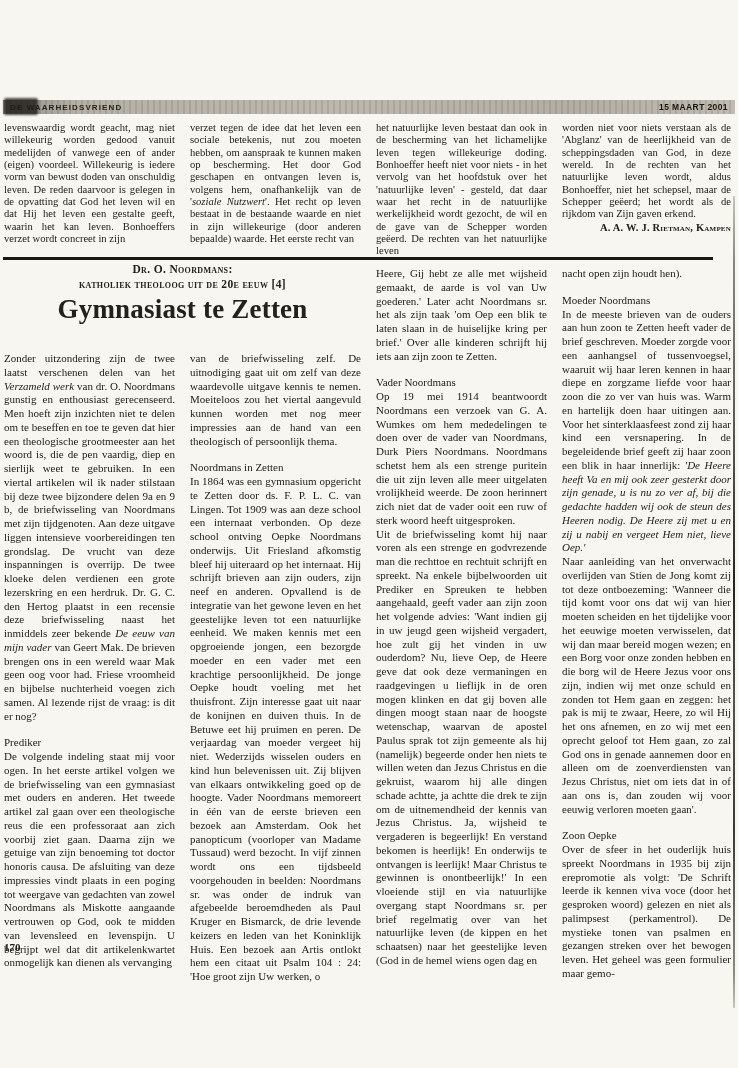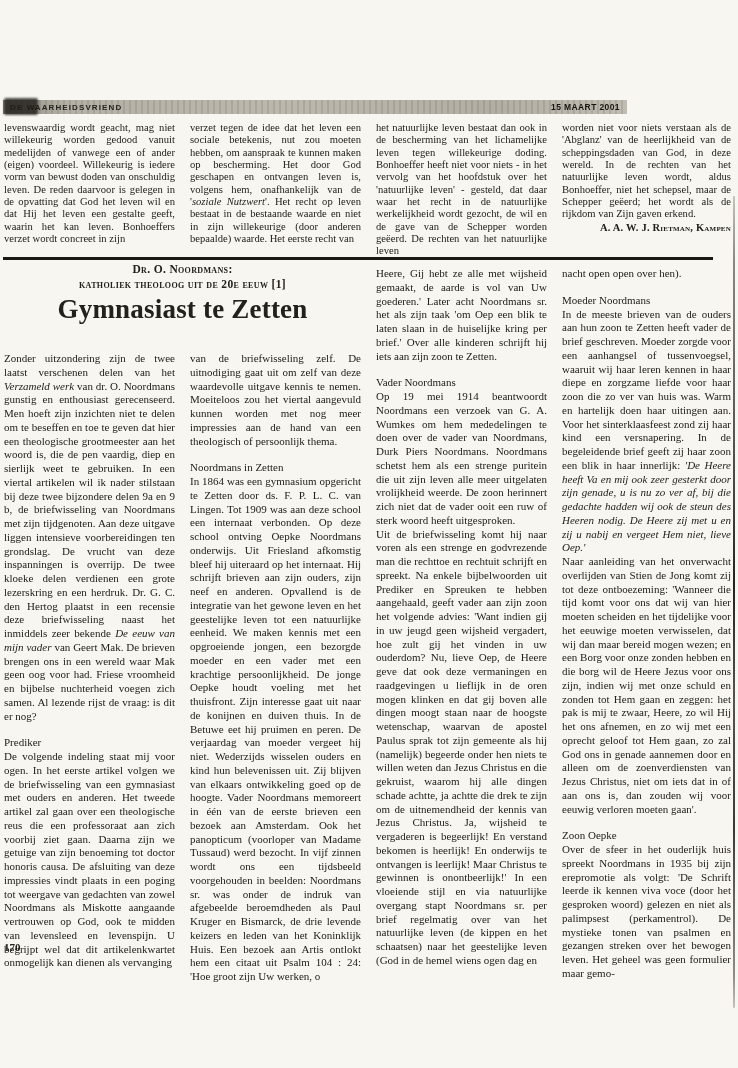--- a/index.html
+++ b/index.html
@@ -6,21 +6,21 @@
   body{
     width:738px;height:1068px;position:relative;overflow:hidden;
     background:#f7f6f1;
     font-family:"Liberation Serif","DejaVu Serif",serif;
     color:#23211c;
   }
   .scan-page{position:absolute;inset:0;}
 
   
   .header-bar{
-    position:absolute;left:3px;top:100px;width:624px;height:14px;
+    position:absolute;left:3px;top:100px;width:732px;height:14px;
     background:
       repeating-linear-gradient(90deg, rgba(70,66,58,.14) 0 2px, rgba(0,0,0,0) 2px 6px),
       linear-gradient(90deg,#908c83 0%,#b4b0a6 10%,#bcb8ae 45%,#b2aea4 78%,#c0bcb2 100%);
     display:flex;align-items:center;justify-content:space-between;
     padding:0 7px;box-sizing:border-box;
   }
   .masthead{
     font-family:"Liberation Sans","DejaVu Sans",sans-serif;
     font-weight:bold;font-size:8px;letter-spacing:1.1px;color:#26241f;
     position:relative;white-space:nowrap;
@@ -88,42 +88,42 @@
       <div class="byline">A. A. W. J. Rietman, Kampen</div>
     </div>
   <div class="col top-col c3">
       <p><span>het natuurlijke leven bestaat dan ook in de bescherming van het lichamelijke leven tegen willekeurige doding. Bonhoeffer heeft niet voor niets - in het vervolg van het hoofdstuk over het 'natuurlijke leven' - gesteld, dat daar waar het recht in de natuurlijke werkelijkheid wordt gezocht, de wil en de gave van de Schepper worden geëerd. De rechten van het natuurlijke leven</span></p>
     </div>
 
   <div class="section-rule"></div>
 
   <div class="heading-block">
     <div class="kicker">Dr. O. Noordmans:</div>
-    <div class="kicker">katholiek theoloog uit de 20e eeuw [1]</div>
+    <div class="kicker">katholiek theoloog uit de 20e eeuw [4]</div>
     <div class="article-title">Gymnasiast te Zetten</div>
   </div>
 
   <div class="col main-col m12 c1">
       <p><span>Zonder uitzondering zijn de twee laatst verschenen delen van het </span><i>Verzameld werk</i><span> van dr. O. Noordmans gunstig en enthousiast gerecenseerd. Men hoeft zijn inzichten niet te delen om te beseffen en toe te geven dat hier een theologische grootmeester aan het woord is, die de pen vaardig, diep en sierlijk weet te gebruiken. In een viertal artikelen wil ik nader stilstaan bij deze twee bijzondere delen 9a en 9 b, de briefwisseling van Noordmans met zijn tijdgenoten. Aan deze uitgave liggen intensieve voorbereidingen ten grondslag. De vrucht van deze inspanningen is overrijp. De twee kloeke delen verdienen een grote lezerskring en een herdruk. Dr. G. C. den Hertog plaatst in een recensie deze briefwisseling naast het inmiddels zeer bekende </span><i>De eeuw van mijn vader</i><span> van Geert Mak. De brieven brengen ons in een wereld waar Mak geen oog voor had. Friese vroomheid en bijbelse nuchterheid voegen zich samen. Al lezende rijst de vraag: is dit er nog?</span></p>
       <div class="subhead">Prediker</div>
       <p><span>De volgende indeling staat mij voor ogen. In het eerste artikel volgen we de briefwisseling van een gymnasiast met ouders en anderen. Het tweede artikel zal gaan over een theologische reus die een professoraat aan zich voorbij ziet gaan. Daarna zijn we getuige van zijn benoeming tot doctor honoris causa. De afsluiting van deze impressies vindt plaats in een poging tot weergave van gedachten van zowel Noordmans als Miskotte aangaande vertrouwen op God, ook te midden van levensleed en levenspijn. U begrijpt wel dat dit artikelenkwartet onmogelijk kan dienen als vervanging</span></p>
     </div>
   <div class="col main-col m12 c2">
       <p><span>van de briefwisseling zelf. De uitnodiging gaat uit om zelf van deze waardevolle uitgave kennis te nemen. Moeiteloos zou het viertal aangevuld kunnen worden met nog meer impressies aan de hand van een theologisch of persoonlijk thema.</span></p>
       <div class="subhead">Noordmans in Zetten</div>
       <p><span>In 1864 was een gymnasium opgericht te Zetten door ds. F. P. L. C. van Lingen. Tot 1909 was aan deze school een internaat verbonden. Op deze school ontving Oepke Noordmans onderwijs. Uit Friesland afkomstig bleef hij uiteraard op het internaat. Hij schrijft brieven aan zijn ouders, zijn neef en anderen. Opvallend is de integratie van het gewone leven en het geestelijke leven tot een natuurlijke eenheid. We maken kennis met een opgroeiende jongen, een bezorgde moeder en een vader met een krachtige persoonlijkheid. De jonge Oepke houdt voeling met het thuisfront. Zijn interesse gaat uit naar de konijnen en duiven thuis. In de Betuwe eet hij pruimen en peren. De verjaardag van moeder vergeet hij niet. Wederzijds wisselen ouders en kind hun belevenissen uit. Zij blijven van elkaars ontwikkeling goed op de hoogte. Vader Noordmans memoreert in één van de eerste brieven een bezoek aan Amsterdam. Ook het panopticum (voorloper van Madame Tussaud) werd bezocht. In vijf zinnen wordt ons een tijdsbeeld voorgehouden in beelden: Noordmans sr. was onder de indruk van afgebeelde beroemdheden als Paul Kruger en Bismarck, de drie levende keizers en leden van het Koninklijk Huis. Een bezoek aan Artis ontlokt hem een citaat uit Psalm 104 : 24: 'Hoe groot zijn Uw werken, o</span></p>
     </div>
   <div class="col main-col m34 c3">
       <p><span>Heere, Gij hebt ze alle met wijsheid gemaakt, de aarde is vol van Uw goederen.' Later acht Noordmans sr. het als zijn taak 'om Oep een blik te laten slaan in de huiselijke kring per brief.' Over alle kinderen schrijft hij iets aan zijn zoon te Zetten.</span></p>
       <div class="subhead">Vader Noordmans</div>
       <p><span>Op 19 mei 1914 beantwoordt Noordmans een verzoek van G. A. Wumkes om hem mededelingen te doen over de vader van Noordmans, Durk Piers Noordmans. Noordmans schetst hem als een strenge puritein die uit zijn leven alle meer uitgelaten vrolijkheid weerde. De zoon herinnert zich niet dat de vader ooit een ruw of sterk woord heeft uitgesproken.</span></p>
       <p><span>Uit de briefwisseling komt hij naar voren als een strenge en godvrezende man die rechttoe en rechtuit schrijft en spreekt. Na enkele bijbelwoorden uit Prediker en Spreuken te hebben aangehaald, geeft vader aan zijn zoon het volgende advies: 'Want indien gij in uw jeugd geen wijsheid vergadert, hoe zult gij het vinden in uw ouderdom? Nu, lieve Oep, de Heere geve dat ook deze vermaningen en raadgevingen u lieflijk in de oren mogen klinken en dat gij boven alle dingen moogt staan naar de hoogste wetenschap, waarvan de apostel Paulus sprak tot zijn gemeente als hij (namelijk) begeerde onder hen niets te willen weten dan Jezus Christus en die gekruist, waarom hij alle dingen schade achtte, ja achtte die drek te zijn om de uitnemendheid der kennis van Jezus Christus. Ja, wijsheid te vergaderen is begeerlijk! En verstand bekomen is heerlijk! En onderwijs te ontvangen is leerlijk! Maar Christus te gewinnen is onontbeerlijk!' In een vloeiende stijl en via natuurlijke overgang stapt Noordmans sr. per brief regelmatig over van het natuurlijke leven (de kippen en het schaatsen) naar het geestelijke leven (God in de hemel wiens ogen dag en</span></p>
     </div>
   <div class="col main-col m34 c4">
-      <p><span>nacht open open over hen).</span></p>
+      <p><span>nacht open zijn houdt hen).</span></p>
       <div class="subhead">Moeder Noordmans</div>
       <p><span>In de meeste brieven van de ouders aan hun zoon te Zetten heeft vader de brief geschreven. Moeder zorgde voor een aanhangsel of tussenvoegsel, waaruit wij haar leren kennen in haar diepe en zorgzame liefde voor haar zoon die zo ver van huis was. Warm en hartelijk doen haar uitingen aan. Voor het sinterklaasfeest zond zij haar kind een versnapering. In de begeleidende brief geeft zij haar zoon een blik in haar innerlijk: </span><i>'De Heere heeft Va en mij ook zeer gesterkt door zijn genade, u is nu zo ver af, bij die gedachte hadden wij ook de steun des Heeren nodig. De Heere zij met u en zij u nabij en vergeet Hem niet, lieve Oep.'</i></p>
       <p><span>Naar aanleiding van het onverwacht overlijden van Stien de Jong komt zij tot deze ontboezeming: 'Wanneer die tijd komt voor ons dat wij van hier moeten scheiden en het tijdelijke voor het eeuwige moeten verwisselen, dat wij dan maar bereid mogen wezen; en een Borg voor onze zonden hebben en die borg wil de Heere Jezus voor ons zijn, indien wij met onze schuld en zonden tot Hem gaan en zeggen: het pak is mij te zwaar, Heere, zo wil Hij het ons afnemen, en zo wij met een oprecht geloof tot Hem gaan, zo zal God ons in genade aannemen door en alleen om de zoenverdiensten van Jezus Christus, niet om iets dat in of aan ons is, dan zouden wij voor eeuwig verloren moeten gaan'.</span></p>
       <div class="subhead">Zoon Oepke</div>
       <p><span>Over de sfeer in het ouderlijk huis spreekt Noordmans in 1935 bij zijn erepromotie als volgt: 'De Schrift leerde ik kennen viva voce (door het gesproken woord) gelezen en niet als palimpsest (perkamentrol). De mystieke tonen van psalmen en gezangen streken over het bewogen leven. Het geheel was geen formulier maar gemo-</span></p>
     </div>
 
   <div class="page-number">170</div>
 
   <div class="edge-line"></div>

